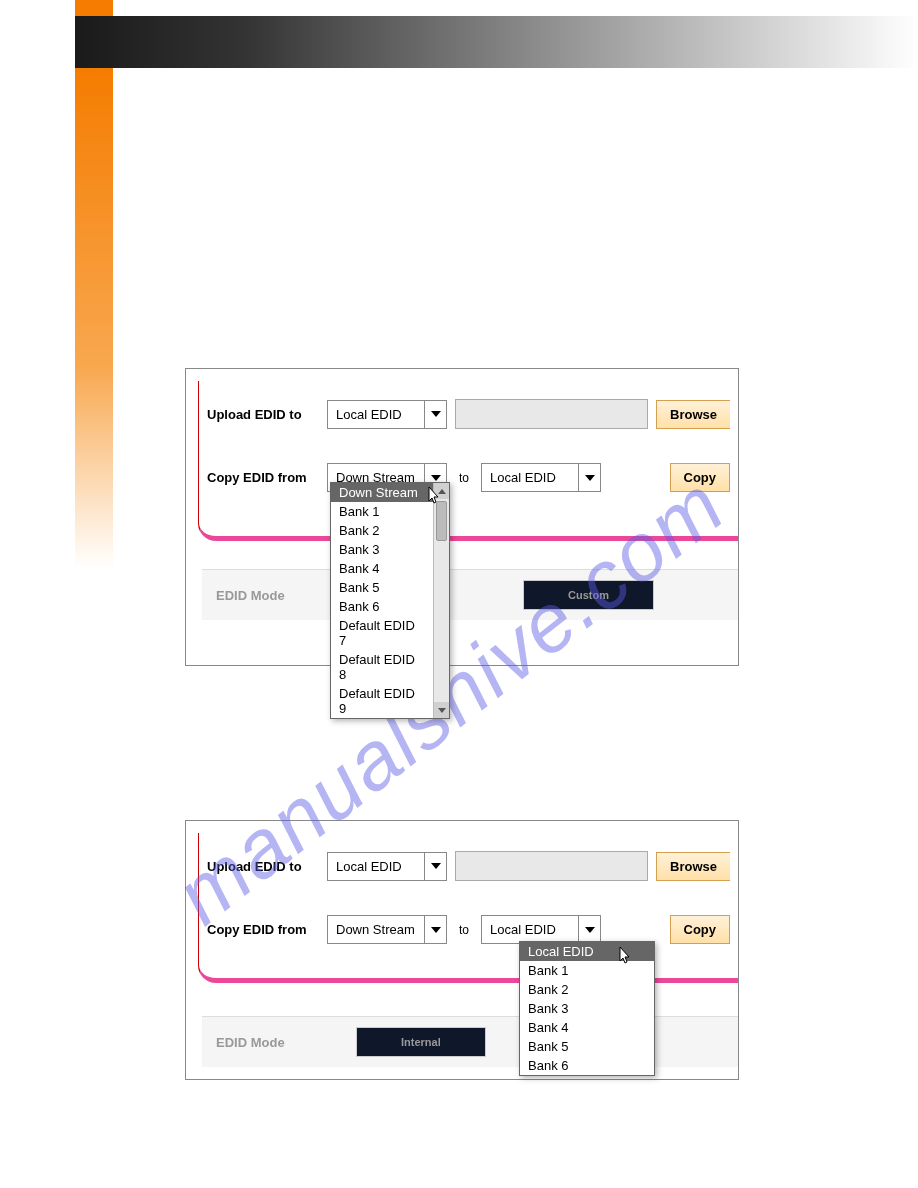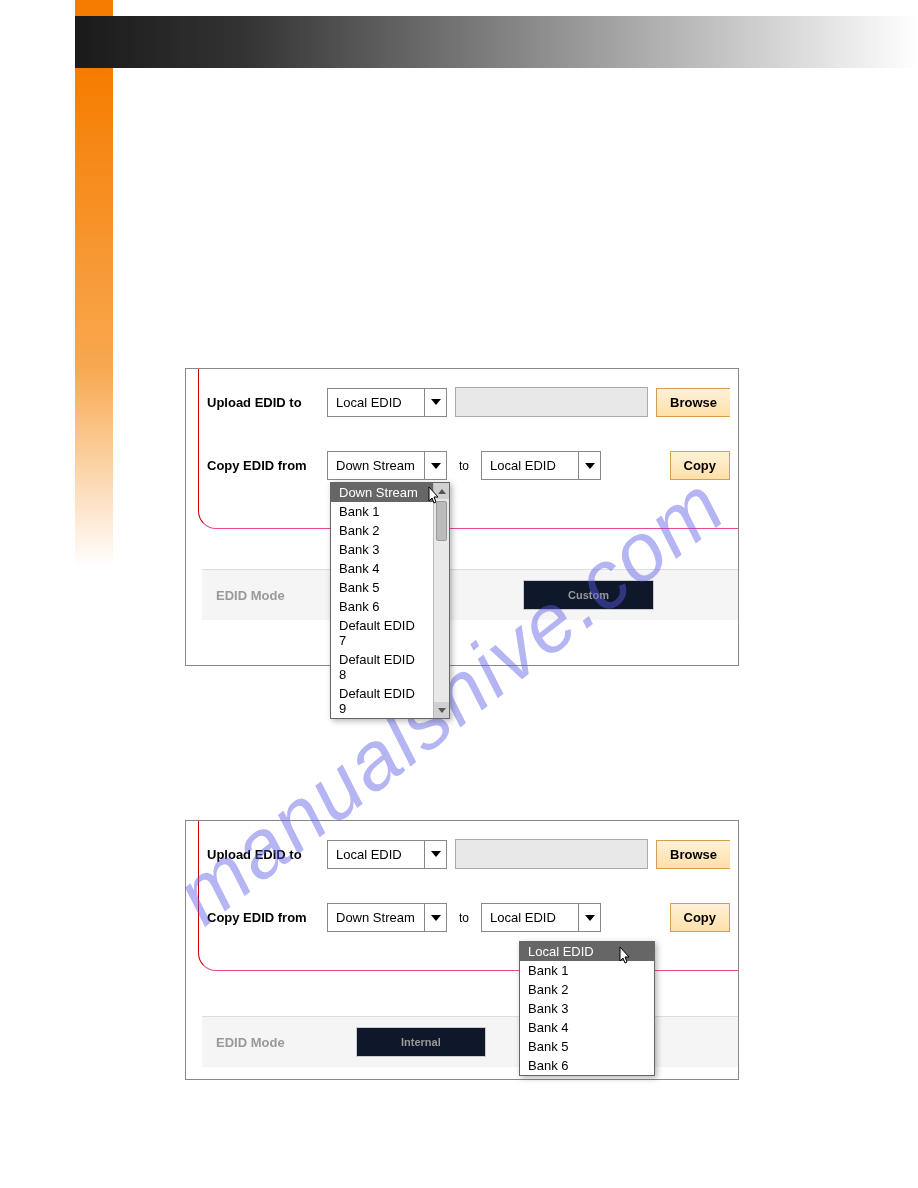--- a/index.html
+++ b/index.html
@@ -6,21 +6,21 @@
     body { font-family: Arial, sans-serif; background: #fff; width: 918px; height: 1188px; position: relative; }
     .top-bar { position: absolute; top: 0; left: 0; right: 0; height: 70px; }
     .orange-tab { position: absolute; top: 0; left: 75px; width: 38px; height: 16px; background: #f57c00; }
     .gradient-bar { position: absolute; top: 16px; left: 75px; right: 0; height: 52px; background: linear-gradient(to right, #1a1a1a 0%, #333 20%, #666 40%, #999 60%, #ccc 80%, #fff 100%); }
     .orange-side { position: absolute; top: 68px; left: 75px; width: 38px; height: 500px; background: linear-gradient(to bottom, #f57c00 0%, #f8a850 60%, #fff 100%); }
     
     .panel { position: absolute; border: 1px solid #888; background: #fff; }
     .panel1 { top: 368px; left: 185px; width: 554px; height: 298px; }
     .panel2 { top: 820px; left: 185px; width: 554px; height: 260px; }
     
-    .inner-box { position: absolute; left: 12px; top: 0; right: 0; border-left: 1px solid #c00; border-bottom: 1px solid #ec4899; border-bottom-left-radius: 18px; padding: 10px 0 14px 0; }
+    .inner-box { position: absolute; left: 12px; top: 12px; right: 0; border-left: 1px solid #c00; border-bottom: 5px solid #ec4899; border-bottom-left-radius: 18px; padding: 10px 0 14px 0; }
     .panel1 .inner-box { height: 160px; }
     .panel2 .inner-box { height: 150px; }
     
     .row { display: flex; align-items: center; padding: 8px 8px; gap: 8px; }
     .label { font-weight: bold; font-size: 13px; width: 112px; flex-shrink: 0; }
     .select-wrap { display: flex; border: 1px solid #888; background: #fff; font-size: 13px; position: relative; }
     .select-val { padding: 6px 8px; min-width: 96px; }
     .select-arrow { width: 22px; border-left: 1px solid #888; display: flex; align-items: center; justify-content: center; background: #fff; }
     .caret { width: 0; height: 0; border-left: 5px solid transparent; border-right: 5px solid transparent; border-top: 6px solid #000; }
     .text-input { border: 1px solid #aaa; background: #e8e8e8; height: 30px; flex: 1; min-width: 160px; }

